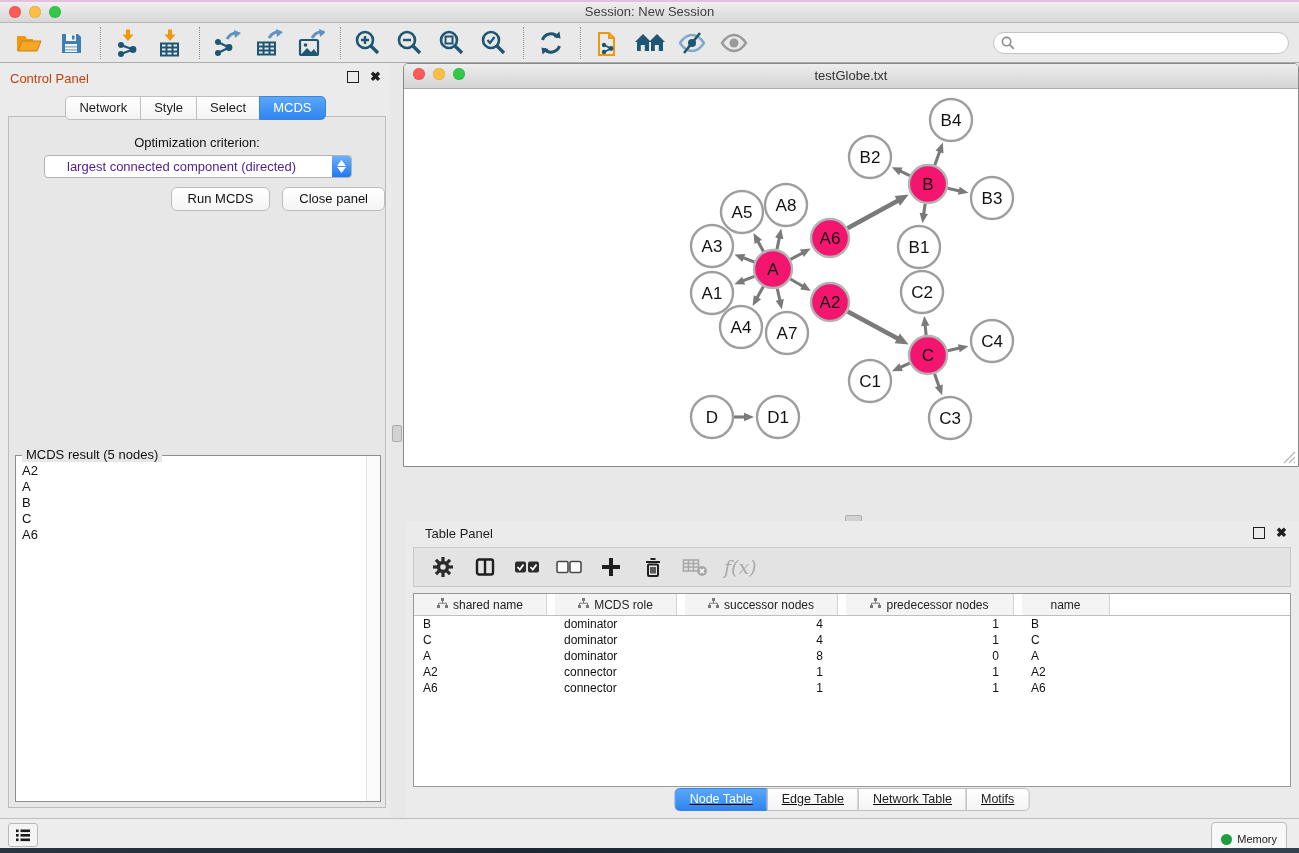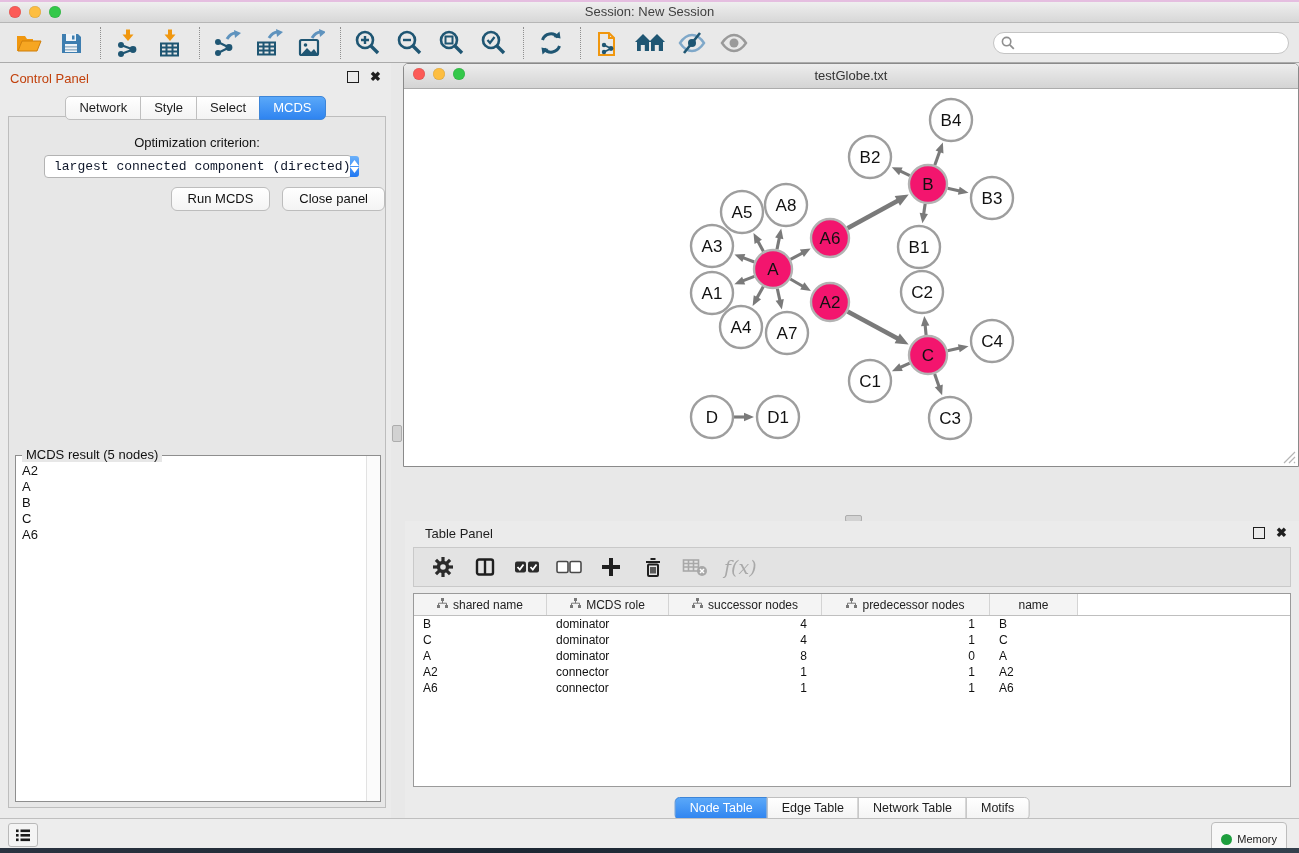--- a/index.html
+++ b/index.html
@@ -35,21 +35,21 @@
   .tabs-row{display:flex;justify-content:center;position:absolute;left:0;width:100%;top:33px;z-index:3;}
   .seg-tab{background:linear-gradient(#FFFFFF,#F3F3F3);border:1px solid #BFBFBF;margin-left:-1px;
     padding:3px 13px 4px;font-size:13px;color:#1C1C1C;cursor:default;}
   .seg-tab:first-child{border-radius:5px 0 0 5px;margin-left:0;}
   .seg-tab:last-child{border-radius:0 5px 5px 0;}
   .seg-tab.sel{background:linear-gradient(#5AA8F9,#2F84F0);border-color:#3D85D8;color:#FFFFFF;}
   #cp-body{position:absolute;left:8px;right:5px;top:53px;bottom:10px;border:1px solid #BDBDBD;background:#E7E7E7;}
   #opt-label{position:absolute;top:18px;width:100%;text-align:center;font-size:13px;color:#111;}
   #criterion-select{position:absolute;left:35px;right:33px;top:38px;height:23px;background:#FFFFFF;
     border:1px solid #B3B3B3;border-radius:4px;display:flex;align-items:center;box-sizing:border-box;}
-  #criterion-select .val{flex:1;font-size:13px;color:#0f172a;padding-left:9px;white-space:nowrap;font-family:Liberation Mono, monospace;}
+  #criterion-select .val{flex:1;font-size:13px;color:#4c1d95;padding-left:22px;white-space:nowrap;}
   .spinner{width:19px;height:100%;border-radius:0 3px 3px 0;background:linear-gradient(#6BB1FA,#2178F2);
     display:flex;flex-direction:column;align-items:center;justify-content:center;gap:1px;}
   .spinner svg{display:block;}
   #cp-buttons{position:absolute;top:70px;width:100%;display:flex;justify-content:flex-end;gap:12px;}
   .mac-btn{background:linear-gradient(#FFFFFF,#F4F4F4);border:1px solid #BDBDBD;border-radius:6px;
     font-size:13px;color:#111;padding:3px 16px 4px;font-family:"Liberation Sans",sans-serif;cursor:default;}
   #result-group{position:absolute;left:6px;right:4px;top:338px;bottom:5px;border:1px solid #8E8E8E;background:#FFFFFF;}
   #result-legend{position:absolute;top:-9px;left:6px;background:#E7E7E7;padding:0 4px;font-size:13px;color:#111;}
   #result-list{position:absolute;left:0;top:1px;right:13px;bottom:0;padding:6px 0 0 6px;overflow:hidden;}
   .result-item{font-size:13px;line-height:16px;color:#111;}
@@ -69,29 +69,29 @@
   #net-grip{position:absolute;right:2px;bottom:2px;}
   
   #table-panel{left:405px;top:521px;width:894px;height:297px;background:#EBEBEB;}
   #tp-header{position:absolute;left:20px;top:5px;font-size:13px;color:#1E1E1E;}
   #tp-btns{right:12px;top:6px;}
   #tp-toolbar{position:absolute;left:8px;right:8px;top:26px;height:40px;background:#E3E3E3;
     border:1px solid #C9C9C9;display:flex;align-items:center;padding-left:14px;box-sizing:border-box;}
   .tpi{width:30px;height:30px;display:flex;align-items:center;justify-content:center;margin-right:12px;cursor:default;}
   #fx-label{font-family:"DejaVu Serif",serif;font-style:italic;font-size:19px;color:#A9A9A9;margin-left:2px;}
   #node-table{position:absolute;left:8px;right:8px;top:72px;height:192px;background:#FFFFFF;border:1px solid #9A9A9A;overflow:hidden;}
-  .tgrid{display:grid;grid-template-columns:133px 122px 153px 168px 88px 1fr;}
+  .tgrid{display:grid;grid-template-columns:133px 122px 153px 168px 88px 1fr;gap:8px;}
   #thead{height:21px;border-bottom:1px solid #BFBFBF;}
   .th{background:#F4F4F4;border-right:1px solid #D4D4D4;display:flex;align-items:center;justify-content:center;
     gap:5px;font-size:12px;color:#222;height:21px;box-sizing:border-box;}
   .th.empty{background:#FFFFFF;border-right:none;}
   .tr{height:16px;}
   .td{font-size:12px;color:#111;line-height:16px;padding:0 9px;white-space:nowrap;box-sizing:border-box;}
   .td.num{text-align:right;padding-right:15px;}
-  #bottom-tabs{position:absolute;left:50%;transform:translateX(-50%);top:276px;display:flex;}
+  #bottom-tabs{position:absolute;left:50%;transform:translateX(-50%);top:267px;display:flex;text-decoration:underline;}
   .seg-tab.small{font-size:12.5px;padding:3px 14px 4px;}
   
   #status-bar{left:0;top:818px;width:1299px;height:30px;background:#EDEDED;border-top:1px solid #BFBFBF;box-sizing:border-box;}
   #taskbar-btn{position:absolute;left:8px;top:4px;width:28px;height:22px;background:#F4F4F4;border:1px solid #B9B9B9;
     border-radius:3px;display:flex;align-items:center;justify-content:center;}
   #memory-btn{position:absolute;right:12px;top:3px;height:32px;background:#F7F7F7;border:1px solid #BDBDBD;
     border-radius:4px;display:flex;align-items:center;gap:5px;padding:16px 9px;box-sizing:border-box;}
   #memory-dot{width:11px;height:11px;border-radius:50%;background:#1E9E3E;}
   #memory-label{font-size:11px;color:#222;}
   #desktop-bottom{left:0;top:848px;width:1299px;height:5px;background:linear-gradient(90deg,#2A3340,#1C2733 40%,#33404D);}

